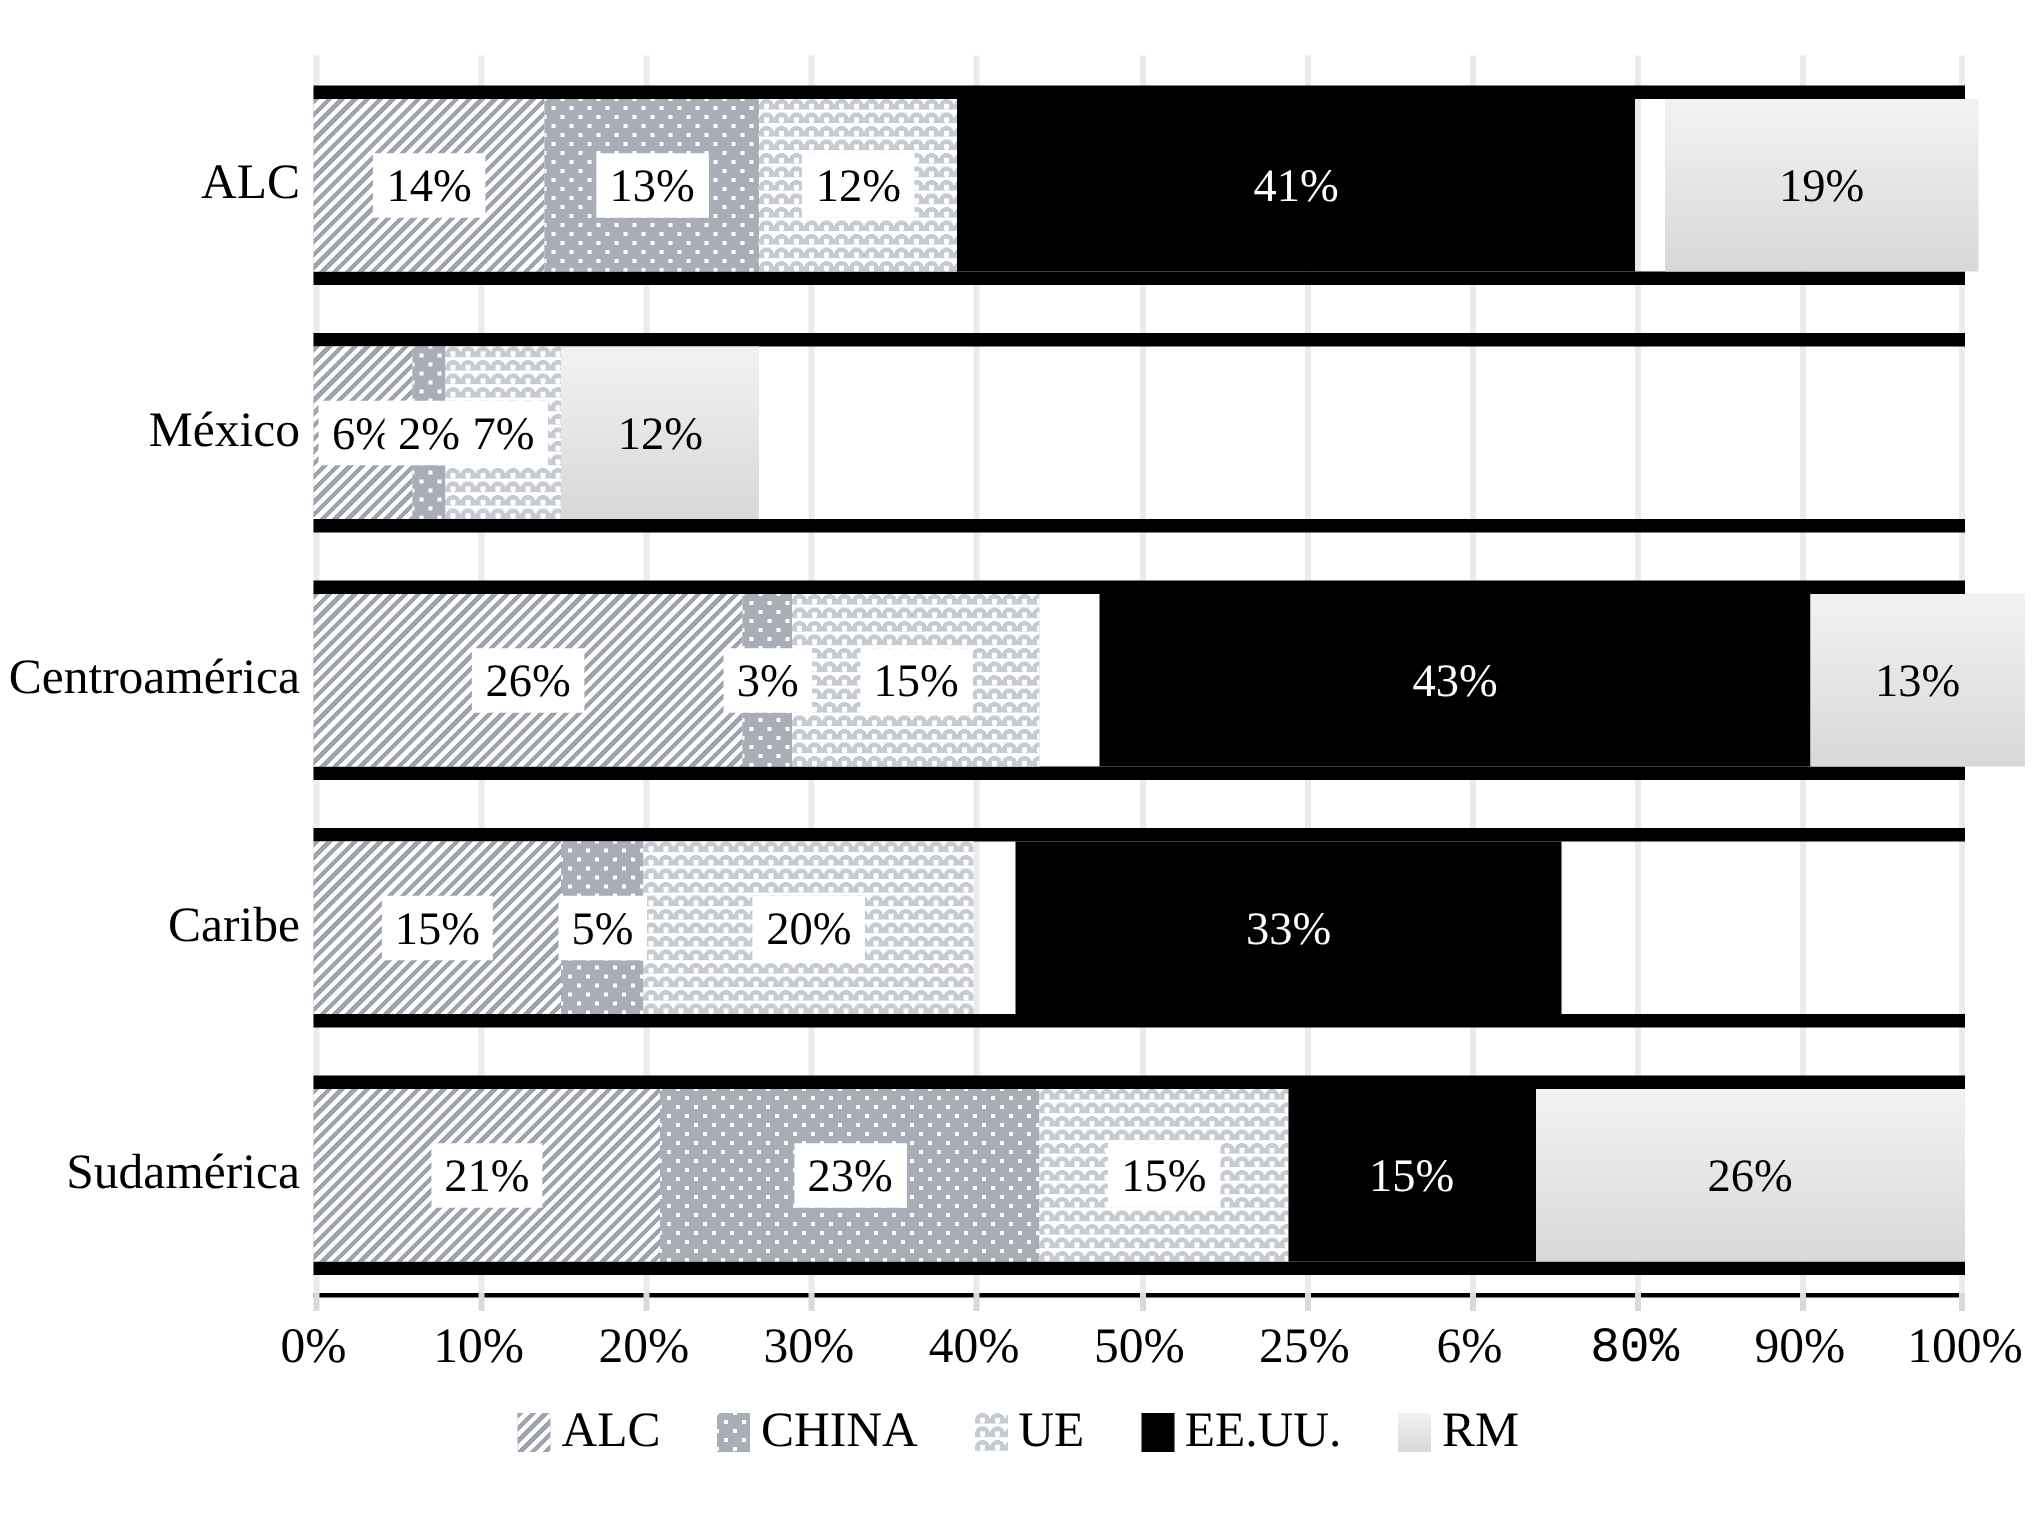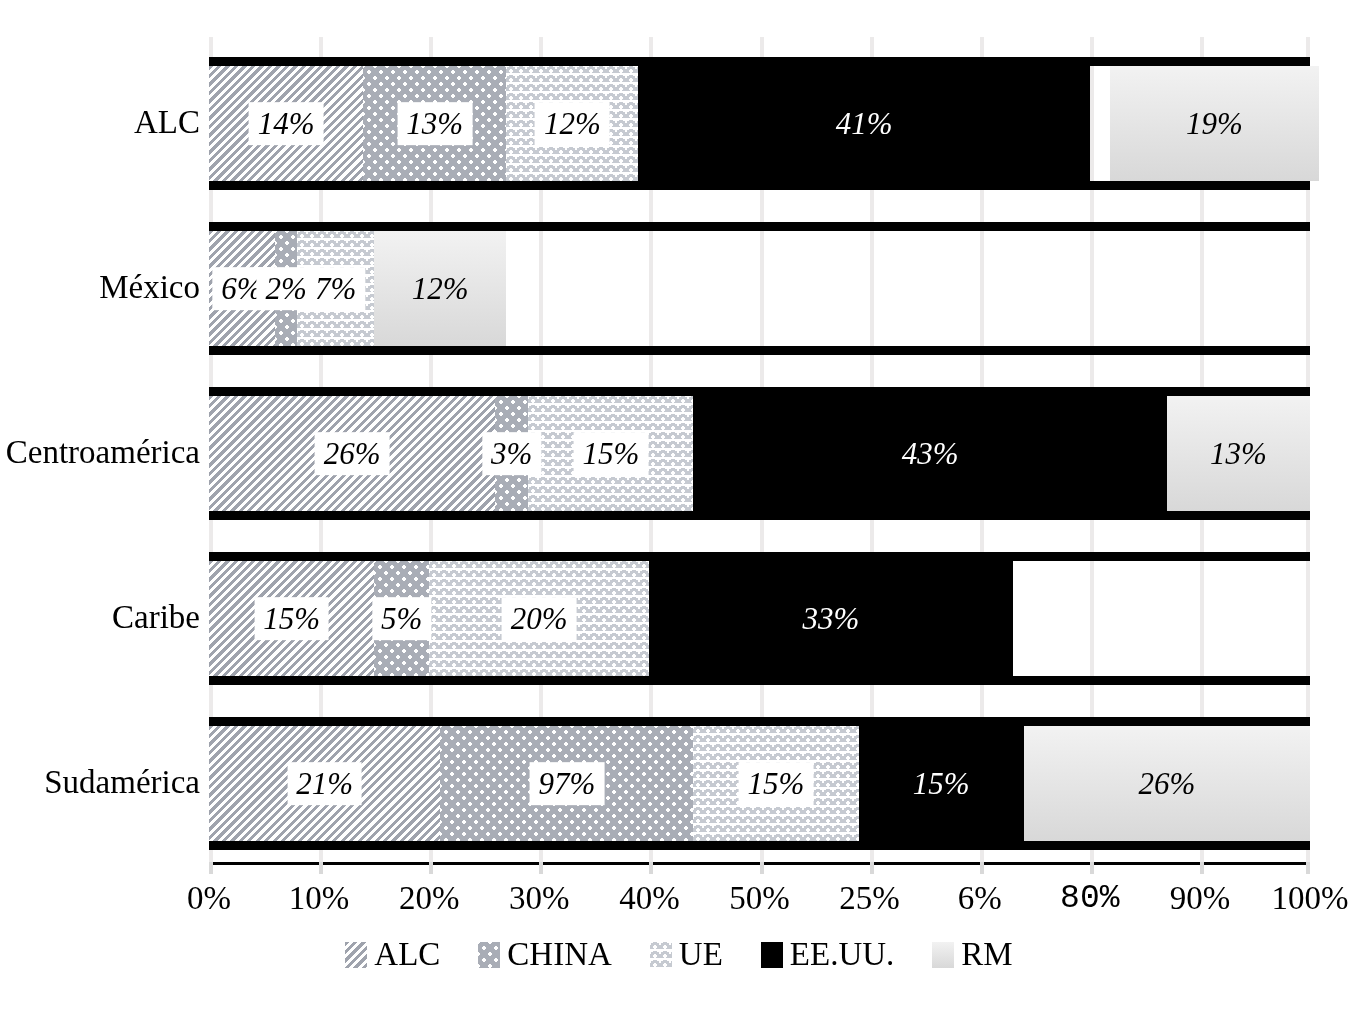--- a/index.html
+++ b/index.html
@@ -40,21 +40,21 @@
 
   
   .barrow{
     position:absolute;
     left:0; right:0;
     border-top:9px solid #000;
     border-bottom:9px solid #000;
     box-sizing:border-box;
     display:flex;
   }
-  .seg{position:relative;height:100%;overflow:visible;font-style:italic;}
+  .seg{position:relative;height:100%;overflow:visible;}
 
   
   .p-alc{
     background-color:#9fa3ad;
     background-image:
       repeating-linear-gradient(135deg,
         rgba(255,255,255,0) 0px, rgba(255,255,255,0) 3px,
         #ffffff 3px, #ffffff 6px);
   }
   .p-china{
@@ -185,47 +185,47 @@
         <div class="barrow" style="top: 350px; height: 133px;">
           <div class="seg p-alc" style="width: 26%; flex: 0 0 26%;">
             <span class="vlabel">26%</span>
           </div>
           <div class="seg p-china" style="width: 3%; flex: 0 0 3%;">
             <span class="vlabel">3%</span>
           </div>
           <div class="seg p-ue" style="width: 15%; flex: 0 0 15%;">
             <span class="vlabel">15%</span>
           </div>
-          <div class="seg p-eeuu" style="width: 43%; flex: 0 0 43%;">
+          <div class="seg p-eeuu" style="width: 43%; flex: 0 0 43%; margin-left: 40px;">
             <span class="vlabel onblack">43%</span>
           </div>
           <div class="seg p-rm" style="width: 13%; flex: 0 0 13%;">
             <span class="vlabel onrm">13%</span>
           </div>
         </div>
         <div class="barrow" style="top: 515px; height: 133px;">
           <div class="seg p-alc" style="width: 15%; flex: 0 0 15%;">
             <span class="vlabel">15%</span>
           </div>
           <div class="seg p-china" style="width: 5%; flex: 0 0 5%;">
             <span class="vlabel">5%</span>
           </div>
           <div class="seg p-ue" style="width: 20%; flex: 0 0 20%;">
             <span class="vlabel">20%</span>
           </div>
-          <div class="seg p-eeuu" style="width: 33%; flex: 0 0 33%;">
+          <div class="seg p-eeuu" style="width: 33%; flex: 0 0 33%; margin-left: 28px;">
             <span class="vlabel onblack">33%</span>
           </div>
         </div>
         <div class="barrow" style="top: 680px; height: 133px;">
           <div class="seg p-alc" style="width: 21%; flex: 0 0 21%;">
             <span class="vlabel">21%</span>
           </div>
           <div class="seg p-china" style="width: 23%; flex: 0 0 23%;">
-            <span class="vlabel">97%</span>
+            <span class="vlabel">23%</span>
           </div>
           <div class="seg p-ue" style="width: 15%; flex: 0 0 15%;">
             <span class="vlabel">15%</span>
           </div>
           <div class="seg p-eeuu" style="width: 15%; flex: 0 0 15%;">
             <span class="vlabel onblack">15%</span>
           </div>
           <div class="seg p-rm" style="width: 26%; flex: 0 0 26%;">
             <span class="vlabel onrm">26%</span>
           </div>

